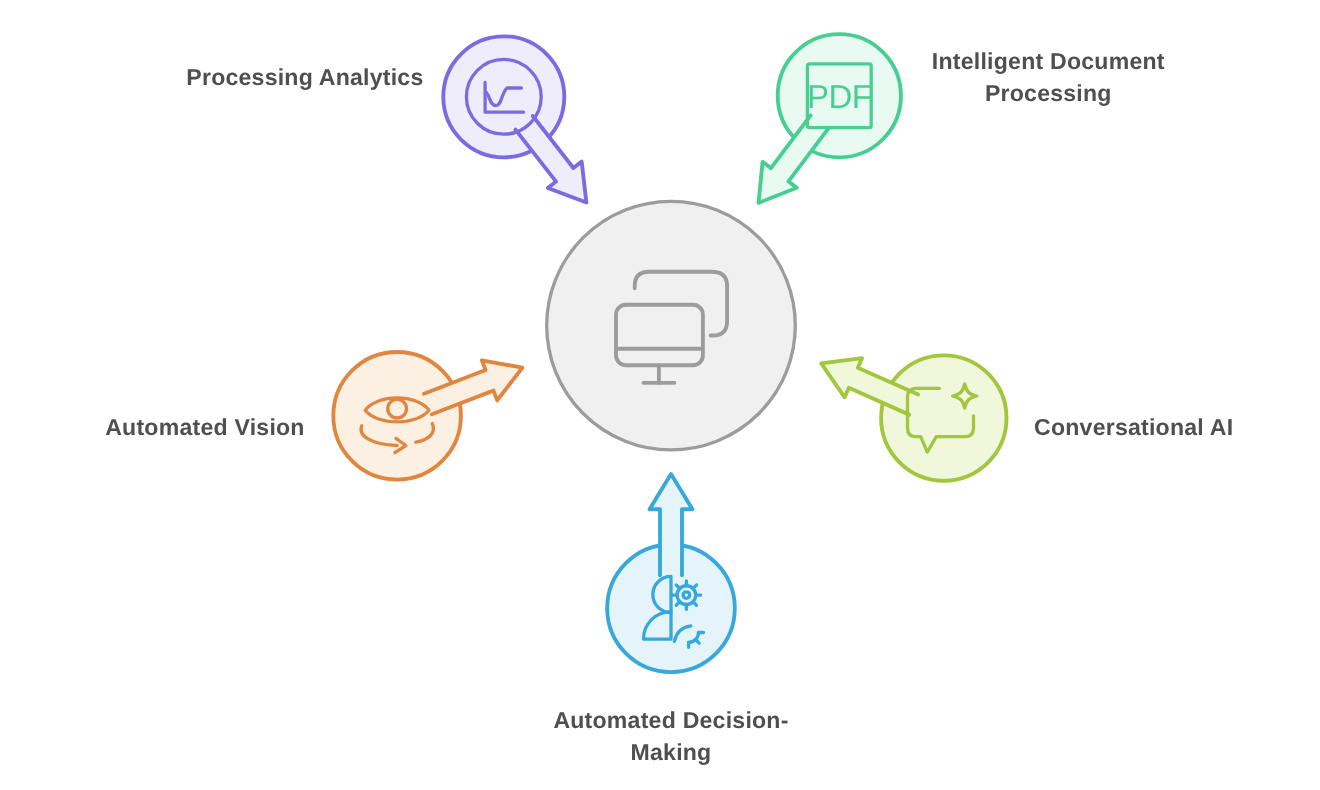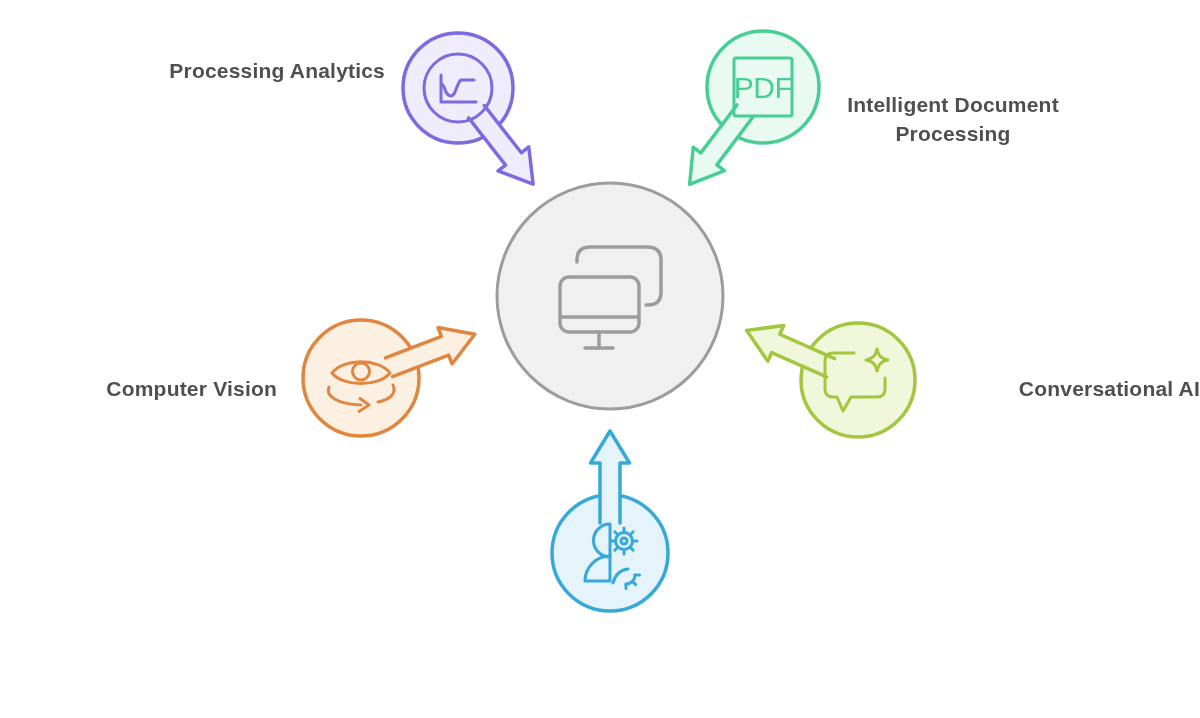--- a/index.html
+++ b/index.html
@@ -24,23 +24,23 @@
   }
   .label {
     position: absolute;
     font-weight: 700;
     font-size: 21px;
     line-height: 1.38;
     color: #4F4F4F;
     letter-spacing: 0.2px;
   }
   #label-predictive     { left: 115px; top: 57px;  width: 270px; text-align: right; }
-  #label-document       { left: 828px; top: 43px;  width: 250px; text-align: center; margin-top: 48px; }
+  #label-document       { left: 828px; top: 43px;  width: 250px; text-align: center; }
   #label-vision         { left: 17px;  top: 375px; width: 260px; text-align: right; }
-  #label-conversational { left: 940px; top: 375px; width: 260px; text-align: right; }
+  #label-conversational { left: 940px; top: 375px; width: 260px; text-align: left; }
   #label-decision       { left: 485px; top: 642px; width: 250px; text-align: center; }
 </style>
 </head>
 <body>
 
 <div id="stage">
 
   <svg id="diagram-svg" width="1200" height="718" viewBox="0 0 1200 718">
 
     <g>
@@ -105,15 +105,16 @@
         <path d="M 22.5,-12 L 27,-12 M 20,-6 L 23.2,-2.8 M 14,-3.5 L 14,1 M 8,-6 L 4.8,-2.8 M 5.5,-12 L 1.5,-12 M 8,-18 L 4.8,-21.2 M 14,-20.5 L 14,-25 M 20,-18 L 23.2,-21.2"></path>
         <path d="M 25,22 A 9 9 0 0 1 16,31"></path>
         <path d="M 25,22 L 29.5,22 M 22.4,28.4 L 25.6,31.6 M 16,31 L 16,35.5"></path>
         <path d="M 3,30 C 5,22 10,17 18,16"></path>
       </g>
     </g>
   </svg>
 
   <div class="label" id="label-predictive">Processing Analytics</div>
   <div class="label" id="label-document">Intelligent Document Processing</div>
-  <div class="label" id="label-vision">Computer Vision</div>
+  <div class="label" id="label-vision">Automated Vision</div>
   <div class="label" id="label-conversational">Conversational AI</div>
+  <div class="label" id="label-decision">Automated Decision-Making</div>
 </div>
 
 </body></html>

